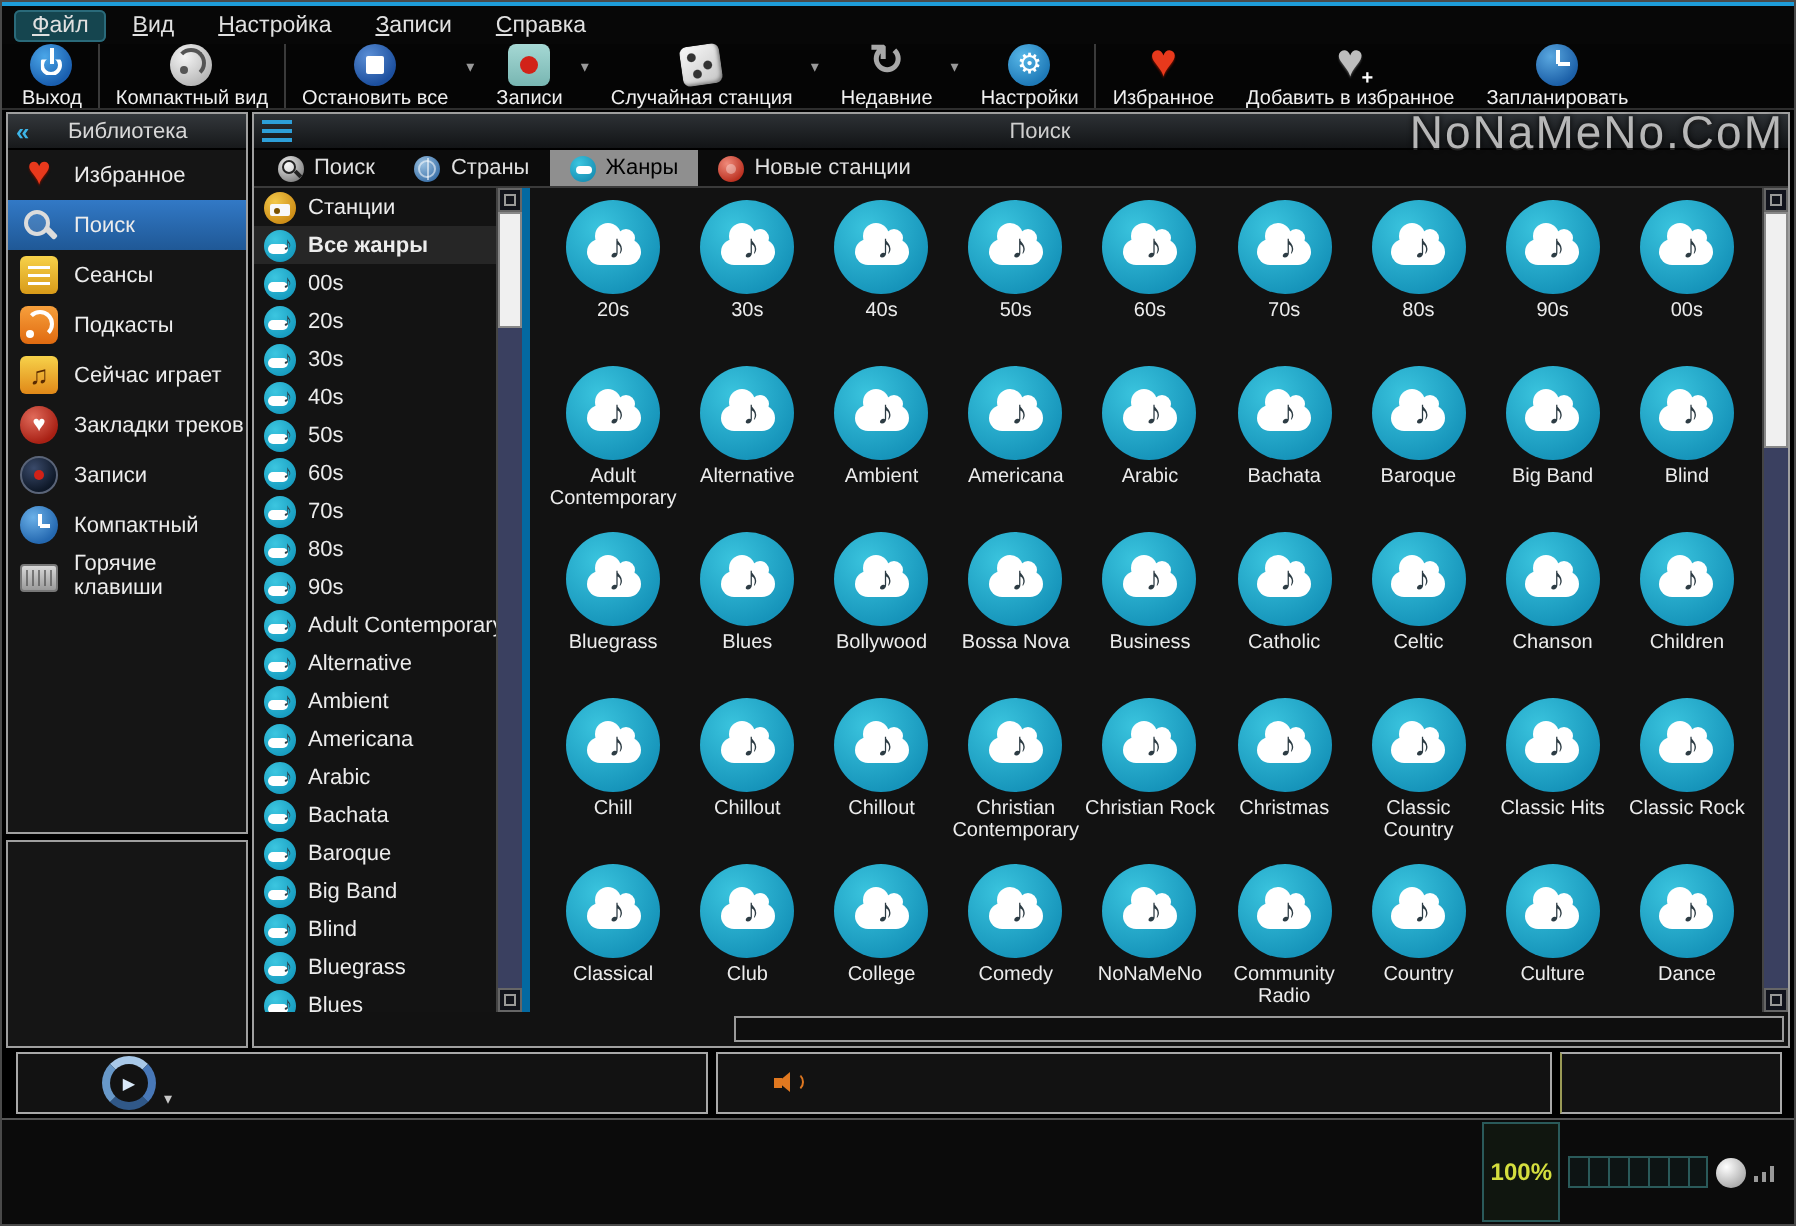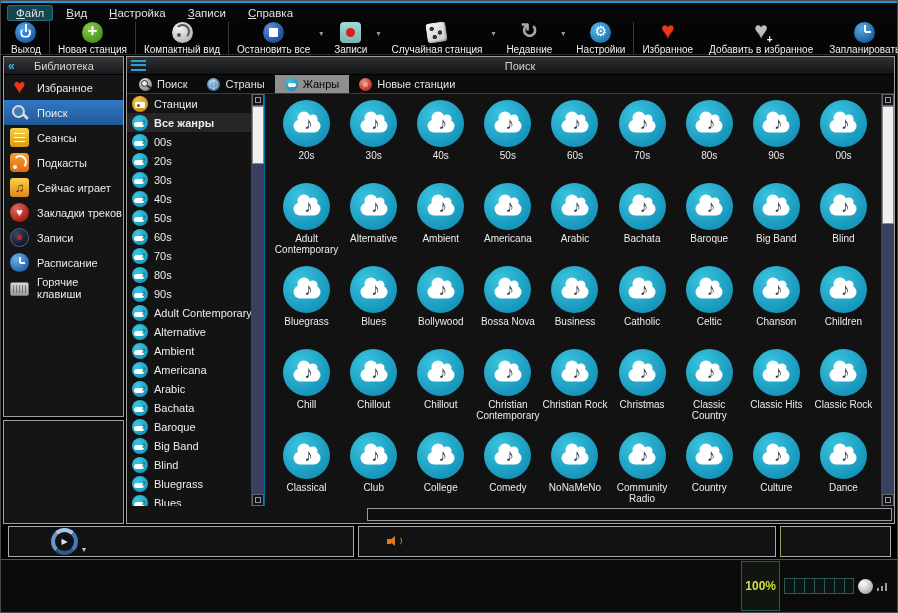--- a/index.html
+++ b/index.html
@@ -158,21 +158,21 @@
   .ic-countries-globe::after { content:""; position:absolute; left:50%; top:1px; bottom:1px; width:1px;
     background:rgba(255,255,255,.55); transform:translateX(-50%); }
   .ic-genres-cloud { background:radial-gradient(circle at 35% 30%, #3cc6e0, #1890b4 78%); }
   .ic-genres-cloud::before { content:""; position:absolute; left:3px; top:5px; width:8px; height:4px;
     background:#fff; border-radius:2px; }
   .ic-new-stations { background:radial-gradient(circle at 35% 30%, #f08a7a, #b82c1c 78%); }
   .ic-new-stations::before { content:""; position:absolute; inset:4px; border-radius:50%;
     background:rgba(255,255,255,.35); }
 
   .main-content { flex:1; display:flex; overflow:hidden; }
-  .genre-list-col { width:138px; flex:none; display:flex; border-right:1px solid #0369a1; }
+  .genre-list-col { width:138px; flex:none; display:flex; border-right:4px solid #0369a1; }
   .list-items { flex:1; overflow:hidden; background:#131313; }
   .list-item { height:19px; display:flex; align-items:center; gap:6px; padding-left:5px;
     color:#ececec; font-size:11px; white-space:nowrap; }
   .list-item.sel { background:#262626;font-weight:bold; }
   .gli { width:16px; height:16px; border-radius:50%; position:relative; flex:none; }
   .ic-stations-radio { background:radial-gradient(circle at 35% 30%, #f2c84a, #cf8f18 72%); }
   .ic-stations-radio::before { content:""; position:absolute; left:3px; right:3px; top:6px; bottom:4px;
     background:#f8f8f8; border-radius:1px; }
   .ic-stations-radio::after { content:""; position:absolute; width:3px; height:3px; background:#7a5200;
     border-radius:50%; left:5px; top:8px; }
@@ -266,25 +266,20 @@
     </div>
 
   <div class="toolbar">
 
       <div class="tb-btn">
         <span class="tbi ic-power"></span>
         <span class="tb-label">Выход</span>
 
       </div>
 
-      <div class="tb-btn sep">
-        <span class="tbi ic-new-station"></span>
-        <span class="tb-label">Новая станция</span>
-
-      </div>
 
       <div class="tb-btn sep">
         <span class="tbi ic-compact-view"></span>
         <span class="tb-label">Компактный вид</span>
 
       </div>
 
       <div class="tb-btn sep dd">
         <span class="tbi ic-stop-all"></span>
         <span class="tb-label">Остановить все</span>
@@ -376,33 +371,34 @@
               <span>Закладки треков</span>
             </div>
 
             <div class="side-item">
               <span class="sbi ic-recordings"></span>
               <span>Записи</span>
             </div>
 
             <div class="side-item">
               <span class="sbi ic-schedule"></span>
-              <span>Расписание</span>
+              <span>Компактный</span>
             </div>
 
             <div class="side-item">
               <span class="sbi ic-hotkeys-keyboard"></span>
               <span>Горячие клавиши</span>
             </div>
           </div>
       </div>
       <div class="side-panel p2"></div>
     </div>
 
     <div class="main">
+      <span class="watermark">NoNaMeNo.CoM</span>
 
       <div class="main-header">
         <span class="hamburger"></span>
         <span class="main-title">Поиск</span>
       </div>
 
       <div class="tabbar">
 
           <div class="tab">
             <span class="tabi ic-search-tab"></span>

